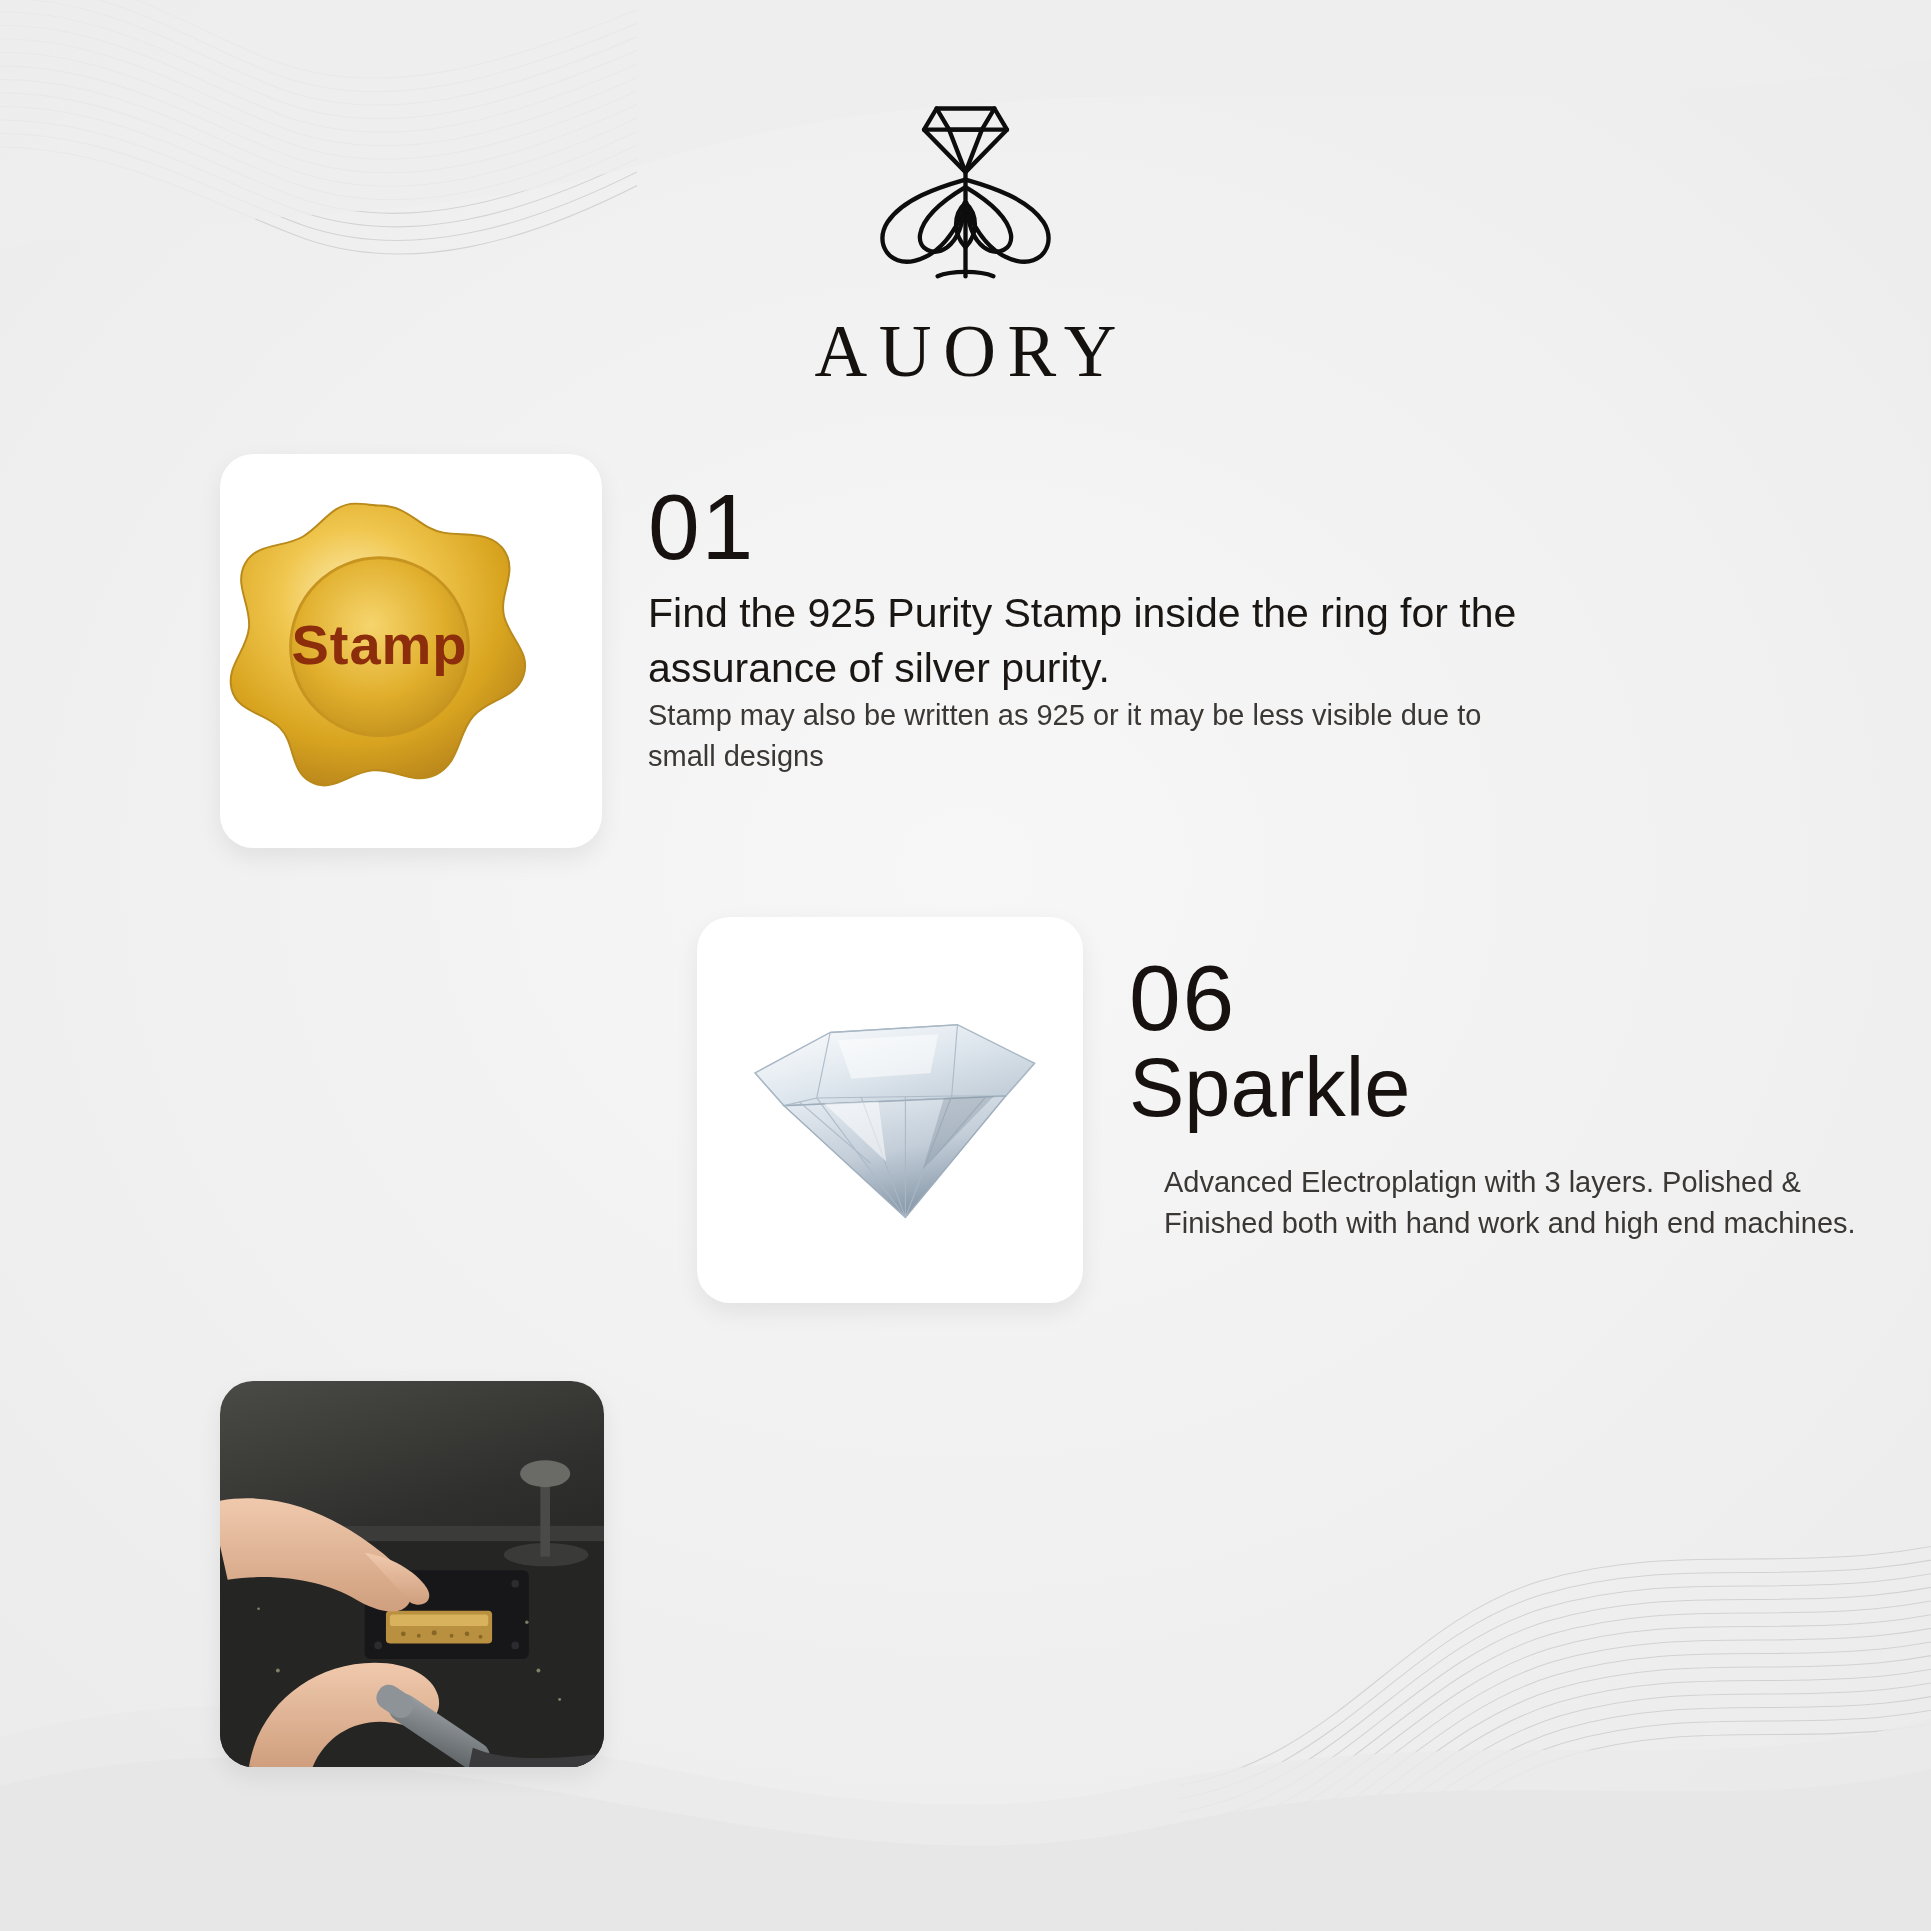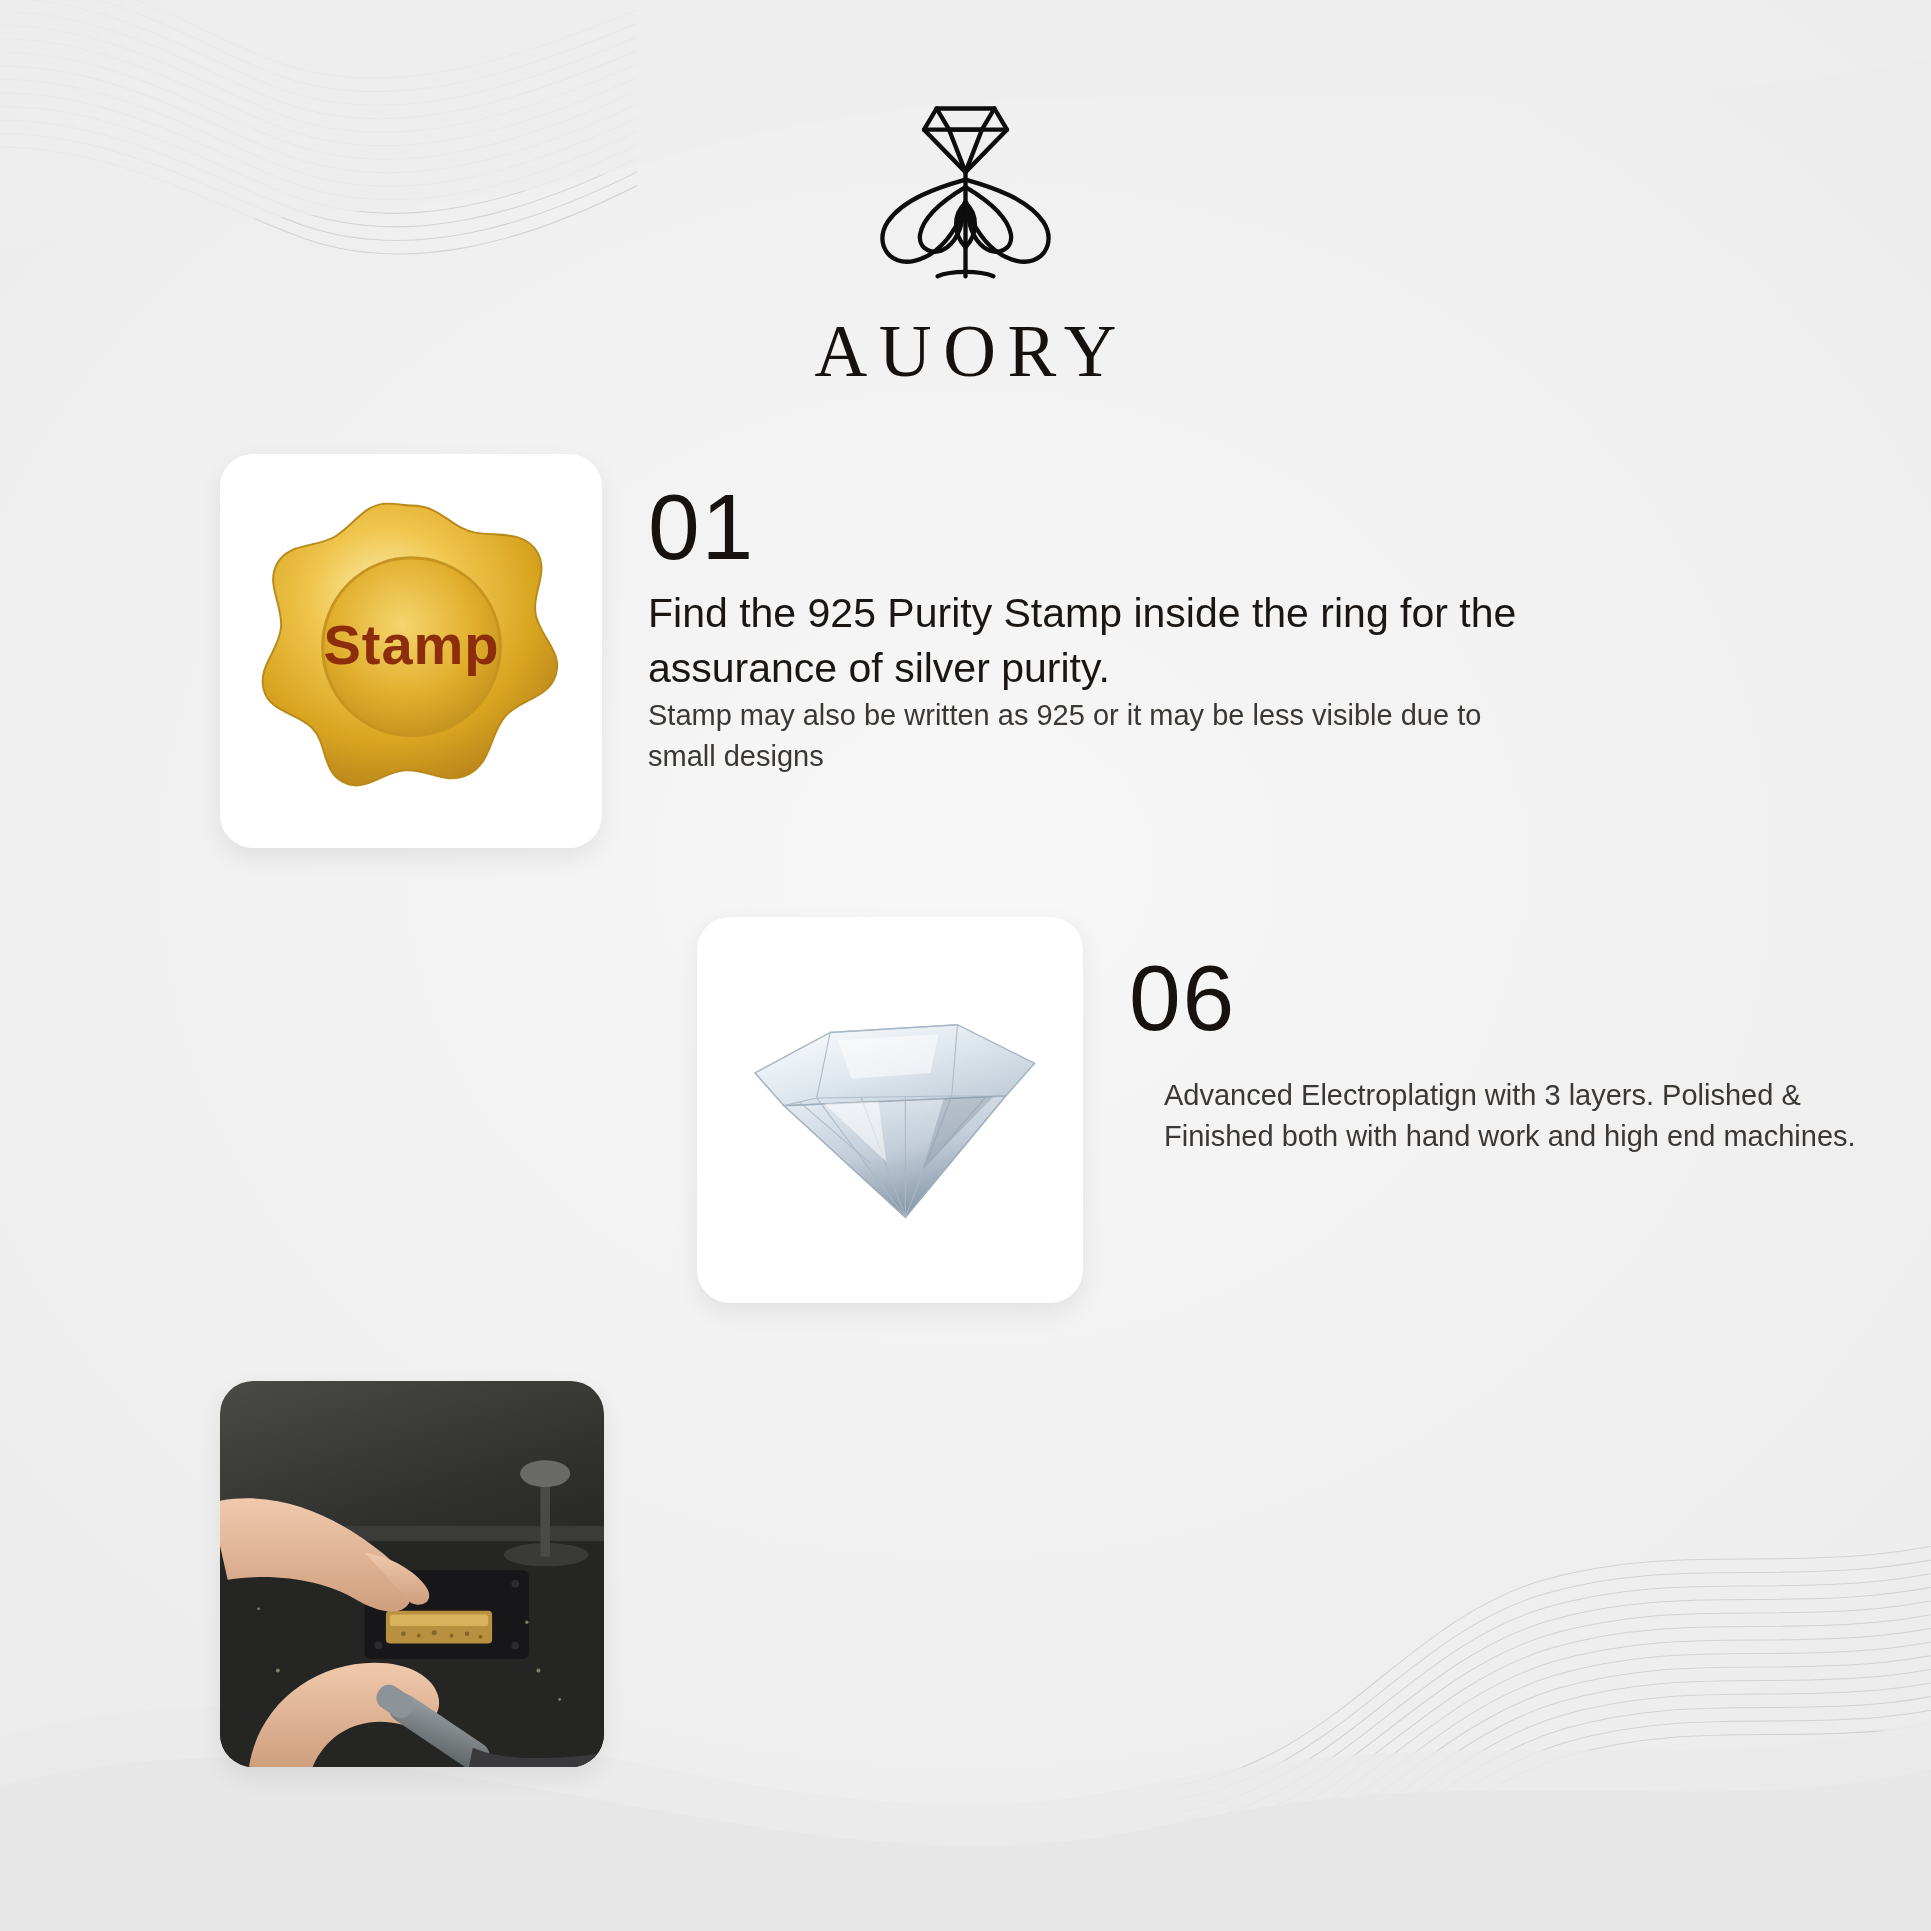--- a/index.html
+++ b/index.html
@@ -121,21 +121,20 @@
   #step-3 .step-body { margin-left: 46px; width: 869px; }
   #step-3 .step-num { margin-top: 35px; }
   #step-3 .step-sub { margin-top: 25px; }
 
   
   .seal-wrap {
     position: absolute;
     inset: 0;
     display: flex;
     align-items: center;
-    justify-content: center;
   }
 
   
   .diamond-wrap {
     position: absolute;
     inset: 0;
     display: flex;
     align-items: center;
     justify-content: center;
   }
@@ -311,20 +310,21 @@
             <path d="M112 118 L168 116 L176 178 Z"></path>
           </g>
           <g fill="#7f8d9c" opacity="0.35">
             <path d="M236 112 L288 110 L214 186 Z"></path>
           </g>
         </svg>
       </div>
     </div>
     <div class="step-body">
       <div class="step-num">06</div>
+      <div class="step-title">Sparkle</div>
       <div class="step-sub">Advanced Electroplatign with 3 layers. Polished &amp; Finished both with hand work and high end machines.</div>
     </div>
   </div>
 
   <div class="step" id="step-3">
     <div class="thumb">
       <svg class="workshop" width="384" height="386" viewBox="0 0 398 400" preserveAspectRatio="xMidYMid slice">
         <defs>
           <linearGradient id="bg3" x1="0" y1="0" x2="0.3" y2="1">
             <stop offset="0%" stop-color="#4a4a46"></stop>

